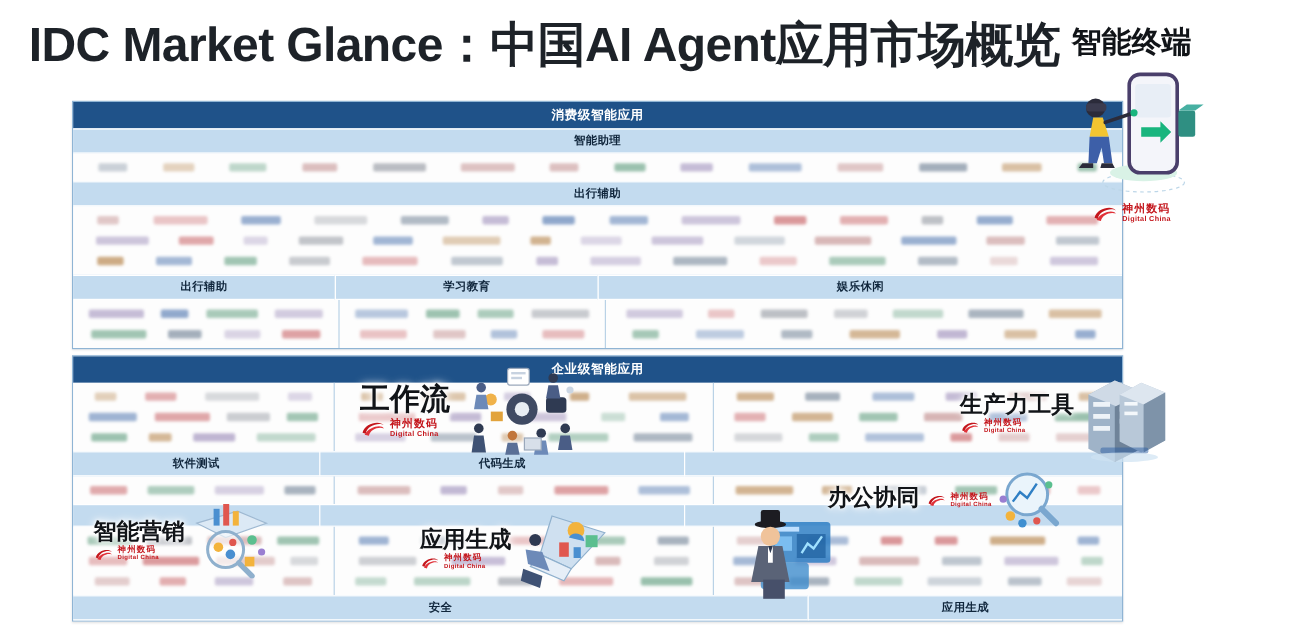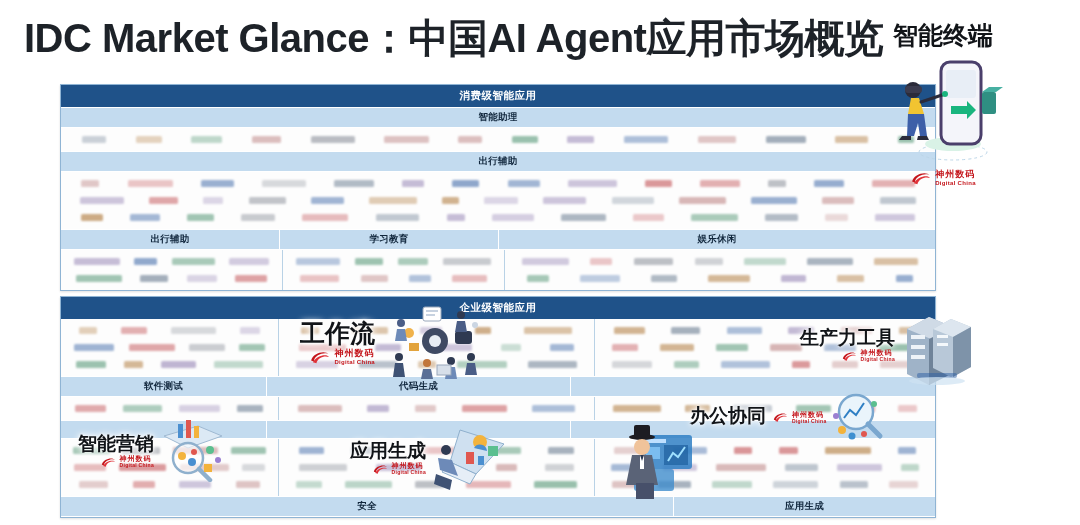--- a/index.html
+++ b/index.html
@@ -72,21 +72,21 @@
     filter:blur(1.3px);opacity:.55;
   }
 
   
   .callout{
     position:absolute;
     display:flex;align-items:center;
     pointer-events:none;
   }
   .callout .ctext{
-    display:flex;flex-direction:column;align-items:flex-end;
+    display:flex;flex-direction:column;align-items:flex-start;
   }
   .ctitle{
     font-size:19px;font-weight:800;color:#111418;
     white-space:nowrap;line-height:1.05;
     text-shadow:0 0 3px #fff,0 0 6px #fff,0 0 9px #fff;
   }
   .ctitle.big{font-size:25px;}
   .brand{display:flex;align-items:center;gap:3px;margin-top:2px;}
   .brand .swoosh{
     width:22px;height:16px;flex:none;

